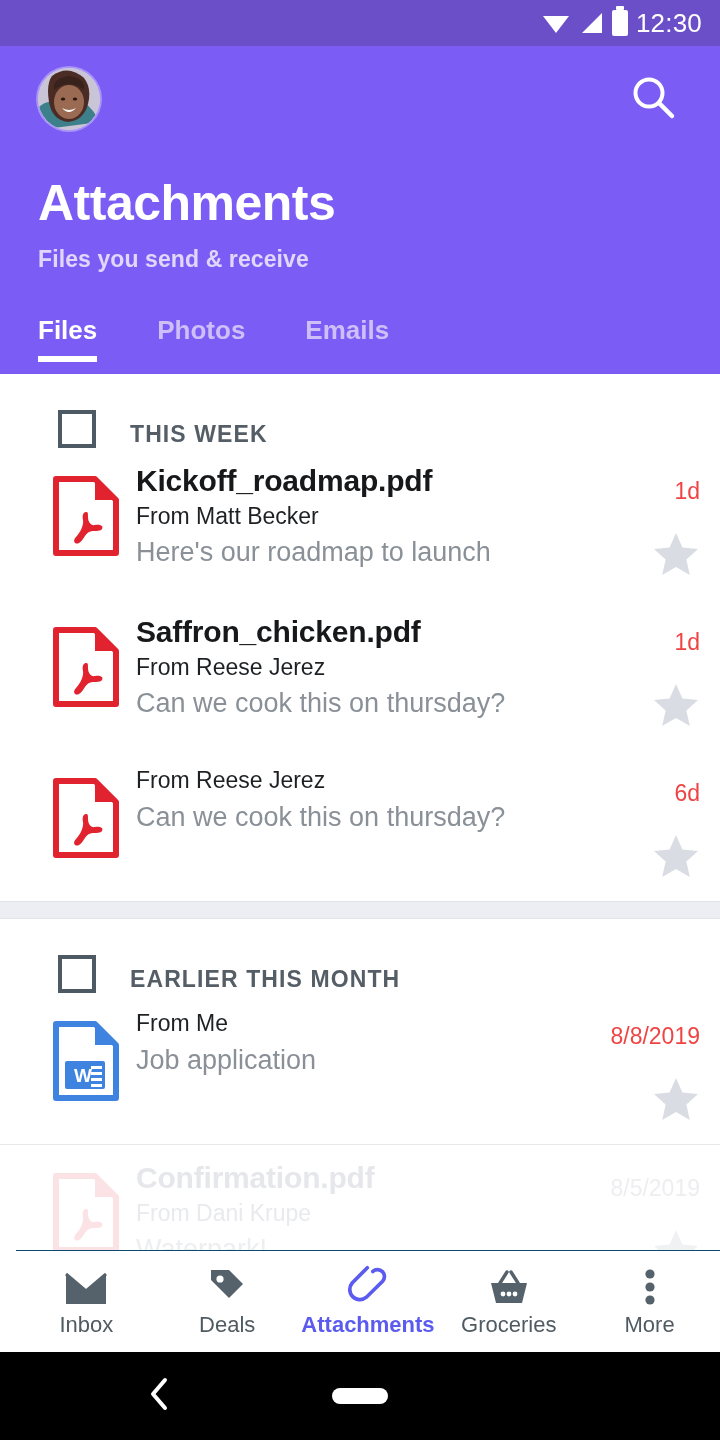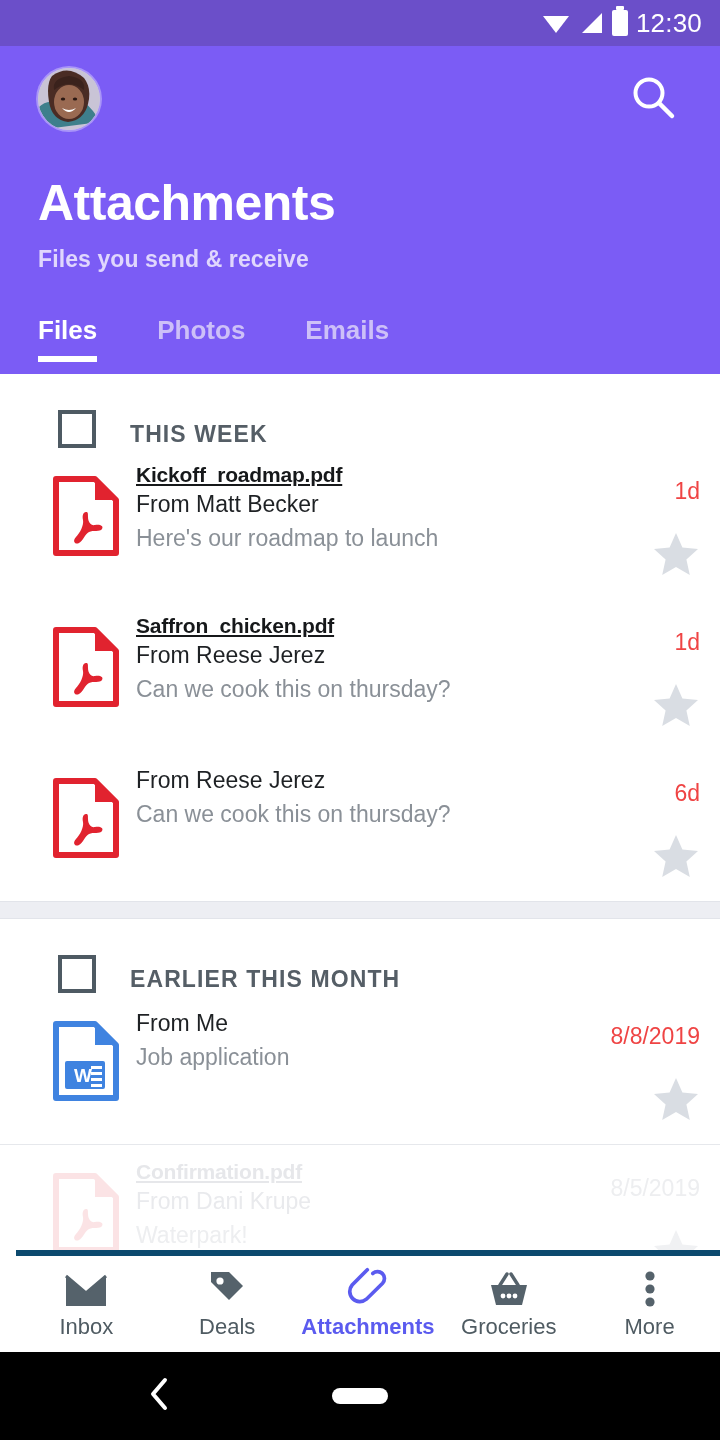--- a/index.html
+++ b/index.html
@@ -50,41 +50,41 @@
     width: 38px; height: 38px; border: 4px solid #4E5A63; background:#fff; flex:none;
   }
   .group-title {
     margin-left: 34px; font-size: 23px; font-weight: 700; letter-spacing: 1.1px; color:#555E66;
   }
   .divider-band { height: 18px; background:#EDEEF3; border-top:1px solid #E2E4EA; border-bottom:1px solid #E2E4EA; }
 
   .row { display:flex; align-items: flex-start; padding: 14px 20px 18px 44px; position:relative; }
   .row-icon { width: 84px; flex:none; display:flex; justify-content:center; padding-top: 14px; }
   .row-main { flex:1 1 auto; min-width:0; padding-left: 8px; }
-  .row-name { font-size: 21px; font-weight: 700; color:#16181A; line-height: 1.26; letter-spacing:-.2px;text-decoration:underline; }
+  .row-name { font-size: 30px; font-weight: 700; color:#16181A; line-height: 1.26; letter-spacing:-.2px; }
   .row-from { font-size: 23px; color:#1E2124; line-height: 1.46; }
-  .row-snippet { font-size: 23px; color:#8A9097; line-height: 1.46; }
+  .row-snippet { font-size: 27px; color:#8A9097; line-height: 1.46; }
   .row-right { width: 130px; flex:none; display:flex; flex-direction:column; align-items:flex-end; }
   .row-time { font-size: 23px; color:#ef4444; padding-top: 16px; white-space: nowrap; }
   .row-star { margin-top: 26px; }
 
   
   .row.faded .row-name { color:#E6E7EA; }
   .row.faded .row-from { color:#E9EAED; }
   .row.faded .row-snippet { color:#EDEEF0; }
   .row.faded .row-time { color:#EDEEF0; }
   .row.faded .row-icon svg { opacity:.12; }
 
   .list-sep { height:1px; background:#E6E8EC; margin-left:0; }
 
   
   .bottomnav {
     position:absolute; left:16px; right:0; bottom: 88px; height: 102px;
     background: rgba(255,255,255,0.96);
-    border-top: 6px solid #0c4a6e;
+    border-top: 1px solid #0c4a6e;
     display:flex; align-items:center;
   }
   .navitem { flex:1 1 0; display:flex; flex-direction:column; align-items:center; gap: 6px; }
   .navicon { height: 40px; display:flex; align-items:flex-end; }
   .navlabel { font-size: 22px; color:#4F5B62; font-weight: 400; }
   .navitem.active .navlabel { color:#5B5BEF; font-weight: 700; }
 
   
   .sysnav { position:absolute; left:0; right:0; bottom:0; height: 88px; background:#000; }
   .sys-back { position:absolute; left:148px; top:50%; transform: translateY(-50%); }

